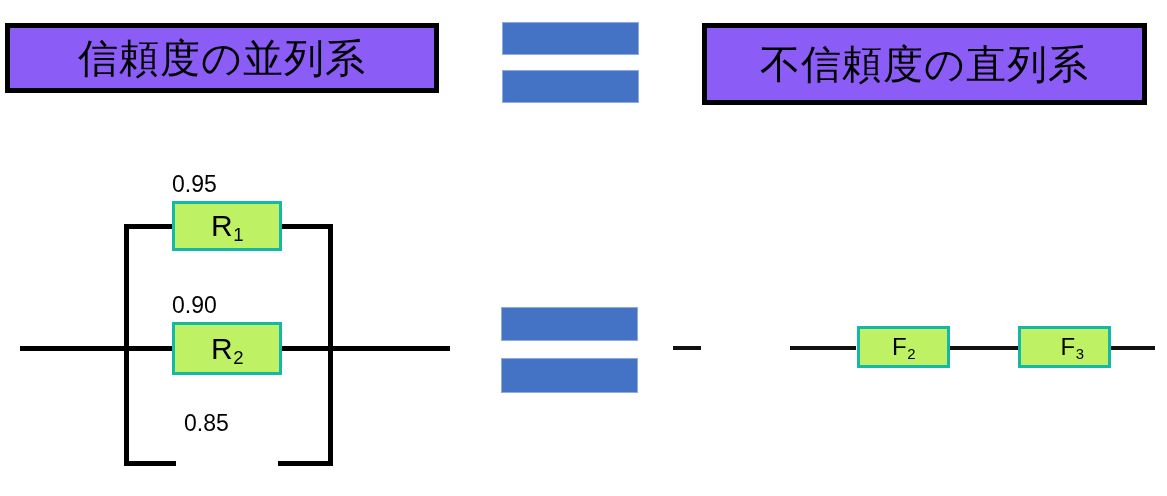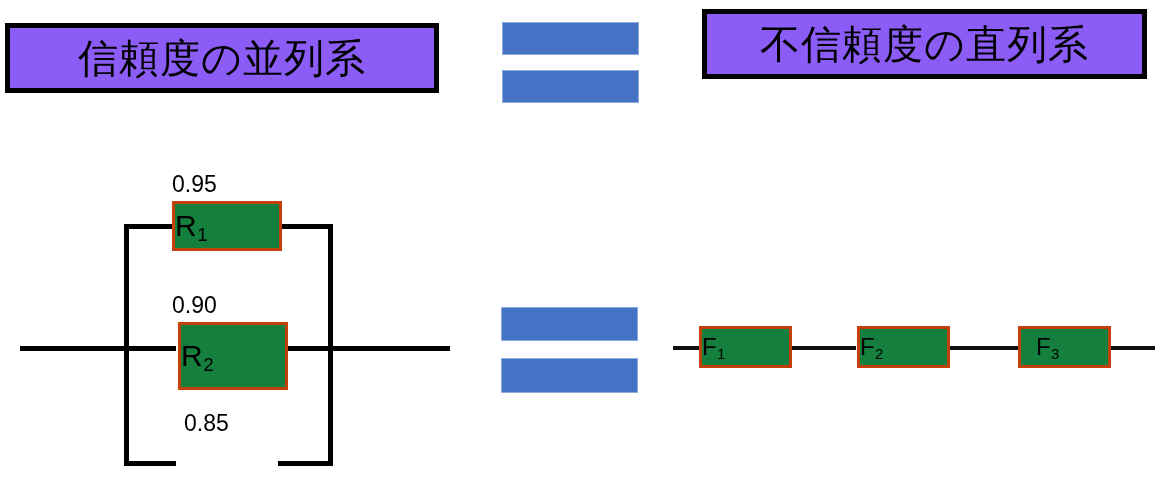--- a/index.html
+++ b/index.html
@@ -30,21 +30,21 @@
     justify-content: center;
   }
   .title-text {
     font-size: 40px;
     line-height: 1;
     letter-spacing: 1px;
     white-space: nowrap;
     color: #000000;
   }
   #title-left  { left: 5px;   top: 23px; width: 434px; height: 70px; }
-  #title-right { left: 702px; top: 9px; width: 445px; height: 70px; }
+  #title-right { left: 702px; top: 23px; width: 445px; height: 82px; }
 
   
   .equals-group { position: absolute; }
   .equals-bar {
     position: absolute;
     left: 0;
     width: 100%;
     background: #4472C4;
     box-sizing: border-box;
     border: 1px solid #8faadc;
@@ -71,24 +71,25 @@
   .wire-thin-h {
     position: absolute;
     background: #111111;
     height: 4px;
   }
 
   
   .comp-box {
     position: absolute;
     box-sizing: border-box;
-    border: 3px solid #c2410c;
-    background: #15803d;
+    border: 3px solid #14b8a6;
+    background: #bef264;
     display: flex;
     align-items: center;
+    justify-content: center;
   }
   .comp-label {
     font-size: 30px;
     line-height: 1;
     color: #000000;
     white-space: nowrap;
   }
   .comp-label sub {
     font-size: 0.62em;
     vertical-align: baseline;
@@ -147,34 +148,31 @@
 
   <div class="wire-h" style="left:124px; top:461px; width:52px;"></div>
   <div class="wire-h" style="left:278px; top:461px; width:55px;"></div>
 
   <div class="value-caption" style="left:172px; top:173px; width:110px;">0.95</div>
   <div class="comp-box" style="left:172px; top:201px; width:110px; height:50px;">
     <span class="comp-label"><span>R</span><sub>1</sub></span>
   </div>
 
   <div class="value-caption" style="left:172px; top:294px; width:110px;">0.90</div>
-  <div class="comp-box" style="left:172px; top:322px; width:110px; height:68px;margin-left:6px;">
+  <div class="comp-box" style="left:172px; top:322px; width:110px; height:53px;">
     <span class="comp-label"><span>R</span><sub>2</sub></span>
   </div>
 
   <div class="value-caption" style="left:184px; top:412px; width:110px;">0.85</div>
 
   <div class="wire-thin-h" style="left:673px; top:346px; width:28px;"></div>
   <div class="wire-thin-h" style="left:790px; top:346px; width:66px;"></div>
   <div class="wire-thin-h" style="left:949px; top:346px; width:71px;"></div>
   <div class="wire-thin-h" style="left:1109px; top:346px; width:46px;"></div>
 
-  <div class="comp-box small" style="left:699px; top:326px; width:93px; height:42px;">
-    <span class="comp-label"><span>F</span><sub>1</sub></span>
-  </div>
 
   <div class="comp-box small" style="left:857px; top:326px; width:93px; height:42px;">
     <span class="comp-label"><span>F</span><sub>2</sub></span>
   </div>
 
   <div class="comp-box small" style="left:1018px; top:326px; width:93px; height:42px;padding-left:15px;">
     <span class="comp-label"><span>F</span><sub>3</sub></span>
   </div>
 
 </div>

